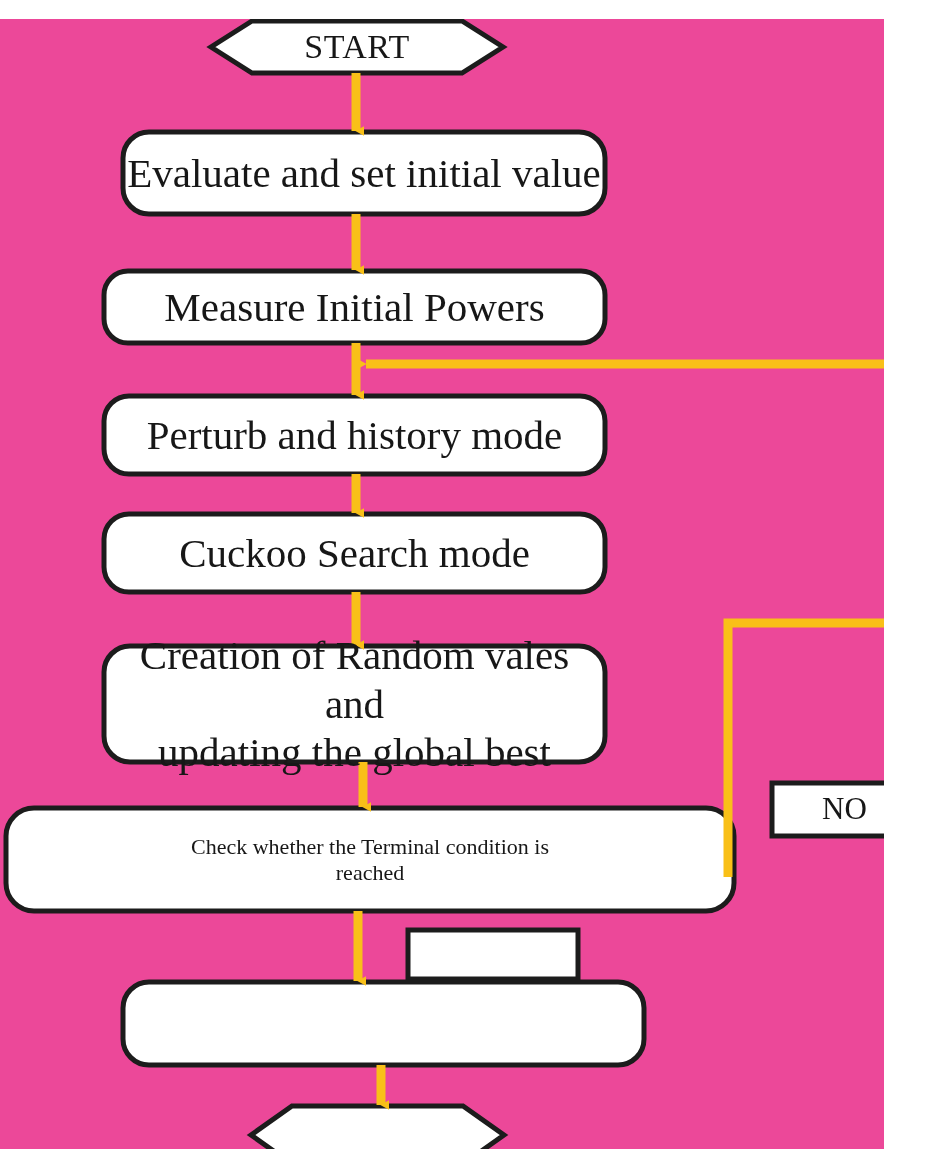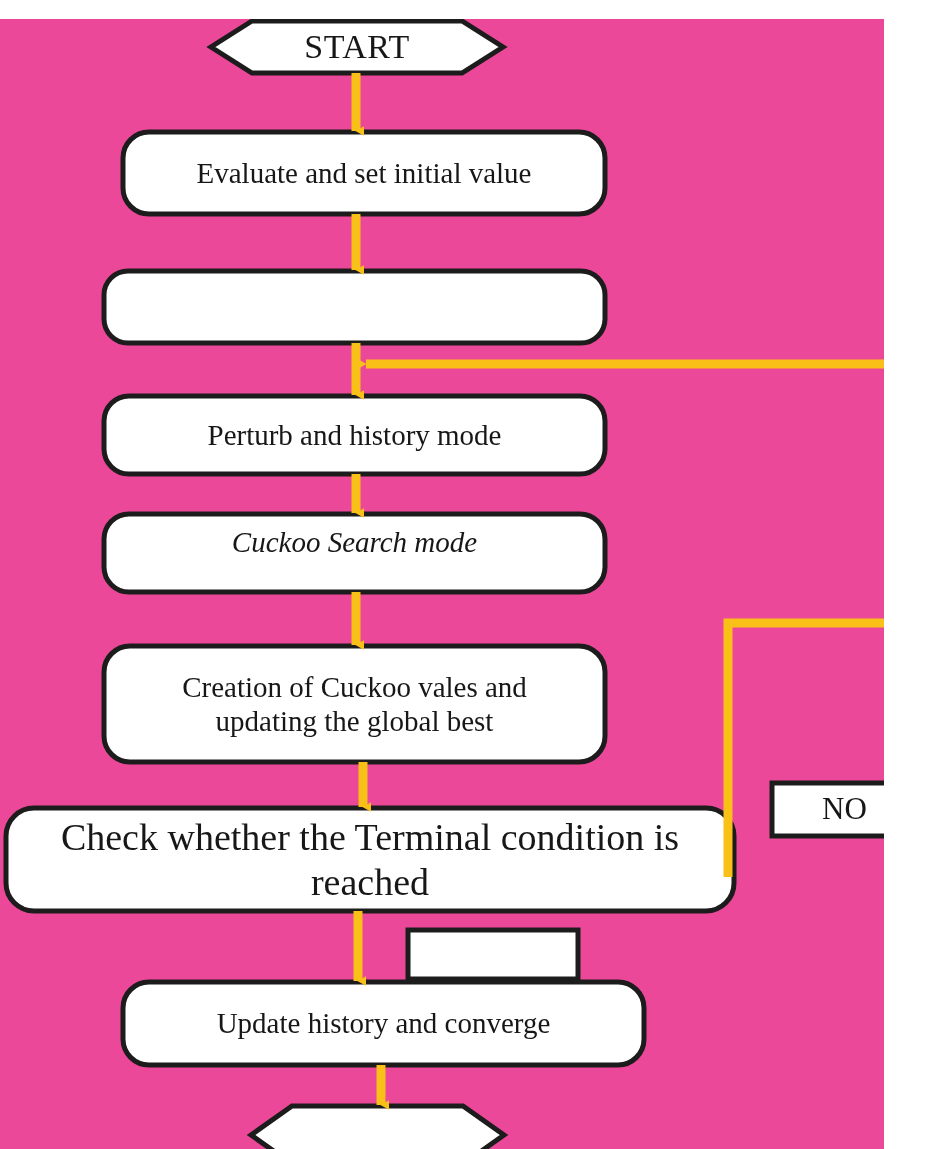--- a/index.html
+++ b/index.html
@@ -32,22 +32,22 @@
     align-items: center;
     justify-content: center;
     text-align: center;
     color: #171717;
     font-family: "Liberation Serif", "DejaVu Serif", serif;
     line-height: 1.18;
     pointer-events: none;
     white-space: pre-line;
   }
   .lbl-terminator { font-size: 34px; letter-spacing: 0.5px; }
-  .lbl-process    { font-size: 29px; }
-  .lbl-decision   { font-size: 38px; }
+  .lbl-process    { font-size: 41px; }
+  .lbl-decision   { font-size: 22px; }
   .lbl-branch     { font-size: 31px; }
 </style>
 </head>
 <body>
 
 <div id="canvas">
 
   <svg id="flow-svg" viewBox="0 0 952 1149">
     <defs>
       <marker id="arrowhead-down" markerWidth="10" markerHeight="9" refX="5" refY="8.4" orient="auto" markerUnits="userSpaceOnUse">
@@ -95,31 +95,31 @@
 
     <line x1="381" y1="1046" x2="381" y2="1086" stroke="#F9C018" stroke-width="9" marker-end="url(#arrowhead-down)"></line>
 
     <path d="M 728,858 L 728,604 L 946,604 L 946,345 L 366,345" fill="none" stroke="#F9C018" stroke-width="9" stroke-linejoin="miter" stroke-linecap="butt" marker-end="url(#arrowhead-left)"></path>
   </svg>
 
   <div class="node-label lbl-terminator" style="left:211px; top:2px; width:292px; height:52px;">START</div>
 
   <div class="node-label lbl-process" style="left:123px; top:113px; width:482px; height:82px;">Evaluate and set initial value</div>
 
+  <div class="node-label lbl-process" style="left:104px; top:252px; width:501px; height:72px;">Measure Initial Powers</div>
 
   <div class="node-label lbl-process" style="left:104px; top:377px; width:501px; height:78px;">Perturb and history mode</div>
 
-  <div class="node-label lbl-process" style="left:104px; top:484px; width:501px; height:78px;font-style:italic;">Cuckoo Search mode</div>
+  <div class="node-label lbl-process" style="left:104px; top:495px; width:501px; height:78px;">Cuckoo Search mode</div>
 
-  <div class="node-label lbl-process" style="left:110px; top:627px; width:489px; height:116px;">Creation of Cuckoo vales and
+  <div class="node-label lbl-process" style="left:110px; top:627px; width:489px; height:116px;">Creation of Random vales and
 updating the global best</div>
 
   <div class="node-label lbl-decision" style="left:16px; top:789px; width:708px; height:103px;">Check whether the Terminal condition is
 reached</div>
 
-  <div class="node-label lbl-process" style="left:123px; top:963px; width:521px; height:83px;">Update history and converge</div>
 
   <div class="node-label lbl-terminator" style="left:251px; top:1138px; width:253px; height:58px;">STOP</div>
 
   <div class="node-label lbl-branch" style="left:772px; top:764px; width:145px; height:53px;">NO</div>
 
 
 </div>
 
 </body></html>

